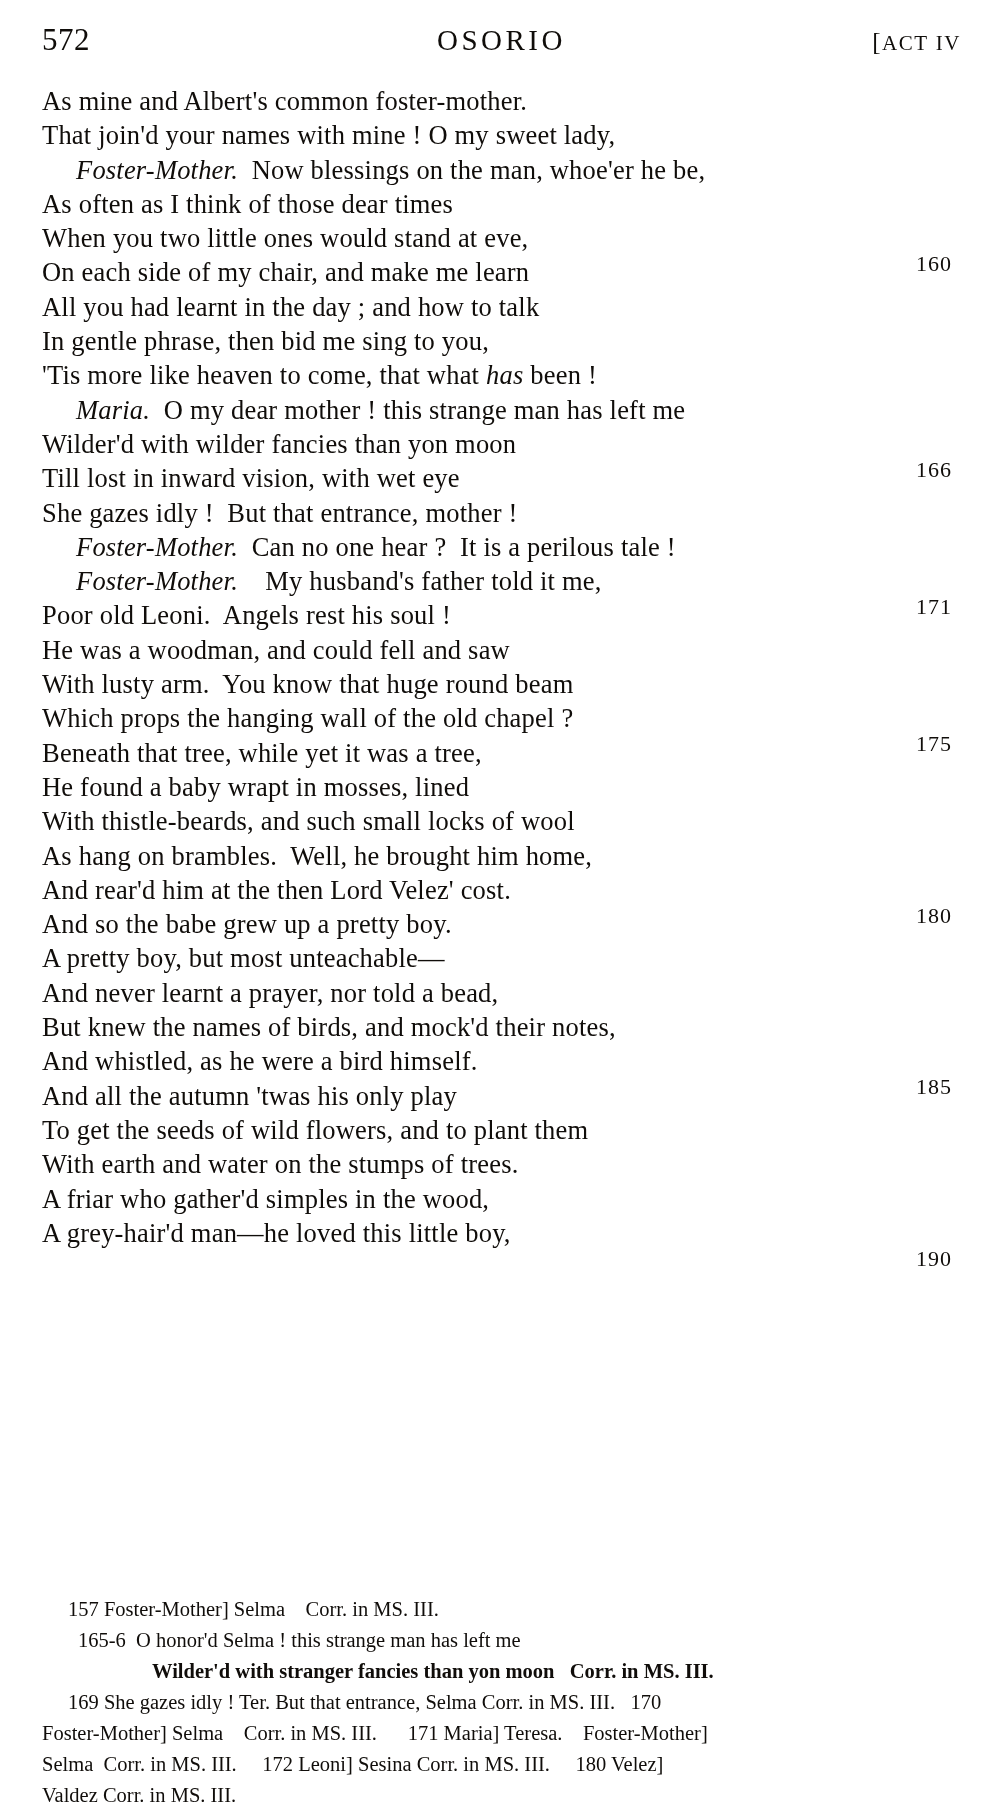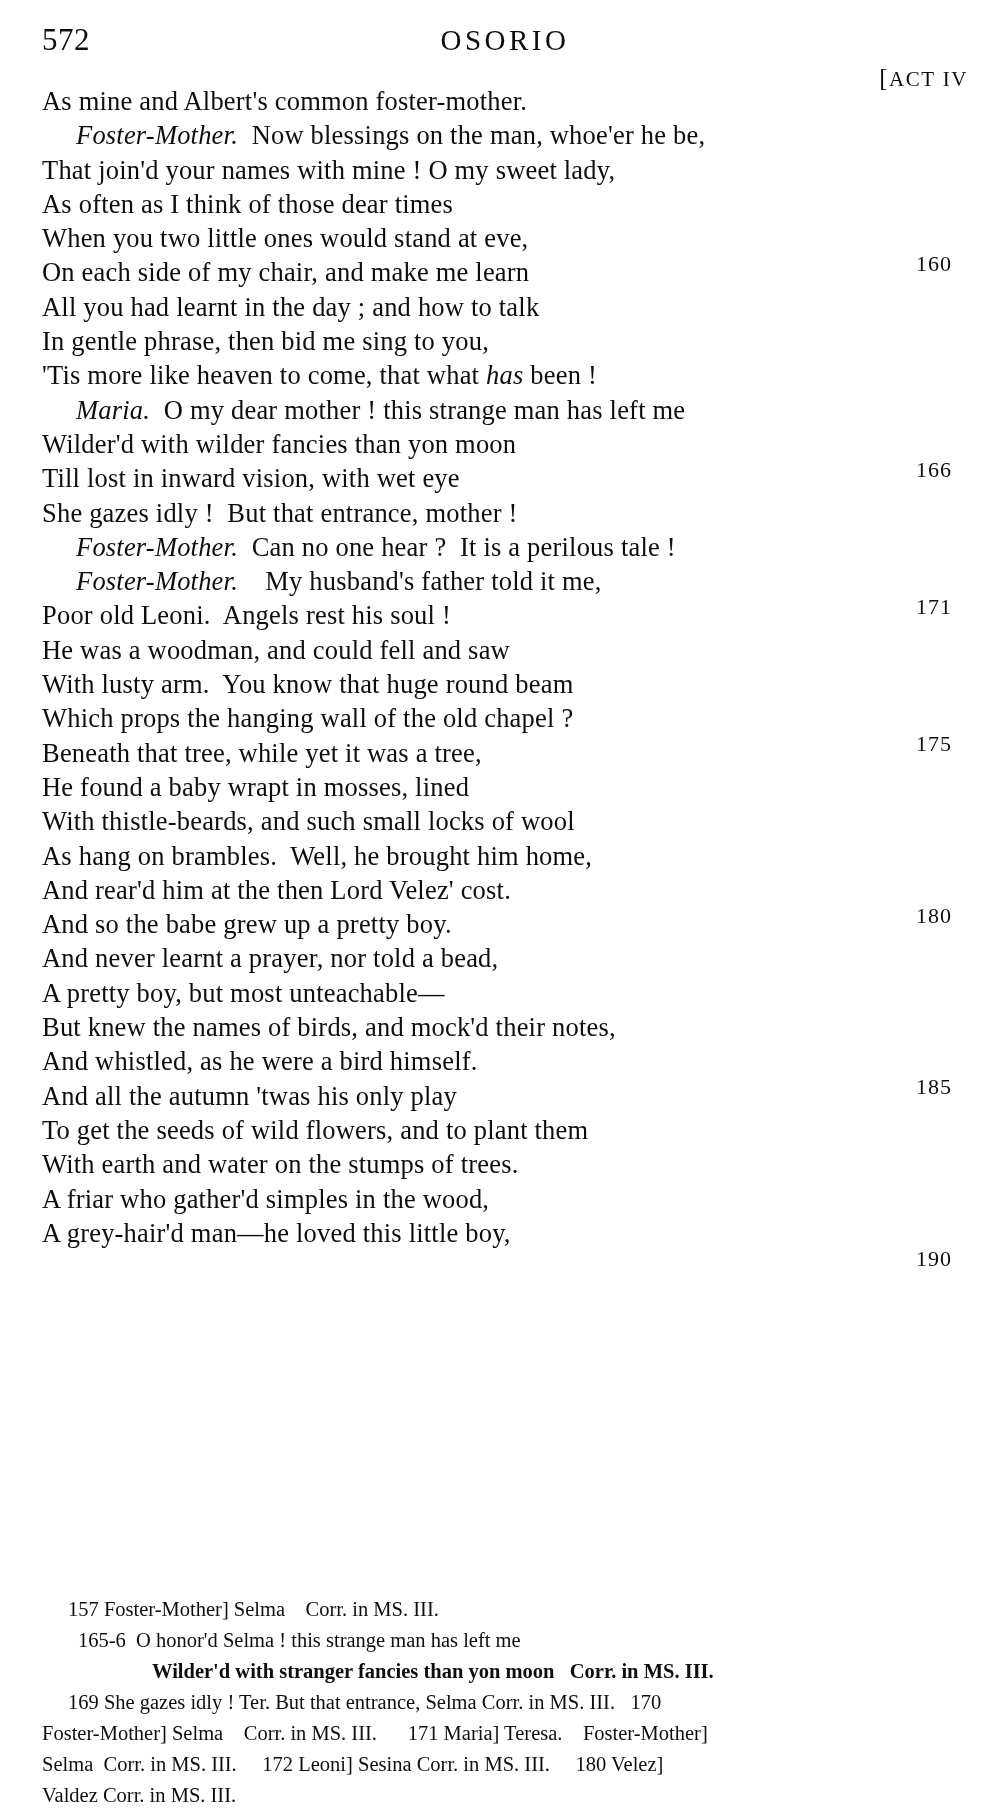--- a/index.html
+++ b/index.html
@@ -21,21 +21,21 @@
     box-sizing: border-box;
     padding: 0;
     overflow: hidden;
   }
 
   
   .running-head {
     position: absolute;
     top: 22px;
     left: 42px;
-    right: 32px;
+    right: 39px;
     height: 40px;
   }
   .rh-page-number {
     position: absolute;
     left: 0;
     top: 0;
     font-size: 31px;
     letter-spacing: 0.5px;
   }
   .rh-title {
@@ -46,21 +46,20 @@
     text-align: center;
     font-size: 29px;
     letter-spacing: 3.5px;
   }
   .rh-act {
     position: absolute;
     right: 0;
     top: 6px;
     font-size: 23px;
     letter-spacing: 1.2px;
-    margin-top: 36px;
   }
   .rh-act .bracket { font-size: 25px; }
   .rh-act .small-caps { font-size: 21px; letter-spacing: 1.6px; }
 
   
   .verse {
     position: absolute;
     top: 86px;
     left: 42px;
     width: 916px;
@@ -110,23 +109,23 @@
   <div class="running-head">
     <div class="rh-page-number">572</div>
     <div class="rh-title">OSORIO</div>
     <div class="rh-act"><span class="bracket">[</span><span class="small-caps">ACT</span>&nbsp;<span class="small-caps">IV</span></div>
   </div>
 
   <div class="verse">
 
     <div class="line"><span class="txt">As mine and Albert's common foster-mother.</span></div>
 
+    <div class="line"><span class="txt">That join'd your names with mine ! O my sweet lady,</span></div>
+
     <div class="line indent"><span class="txt"><span class="speaker">Foster-Mother.</span><span>  Now blessings on the man, whoe'er he be,</span></span></div>
-
-    <div class="line"><span class="txt">That join'd your names with mine ! O my sweet lady,</span></div>
     <div class="line"><span class="txt">As often as I think of those dear times</span></div>
     <div class="line"><span class="txt">When you two little ones would stand at eve,</span><span class="lnum">160</span></div>
     <div class="line"><span class="txt">On each side of my chair, and make me learn</span></div>
     <div class="line"><span class="txt">All you had learnt in the day ; and how to talk</span></div>
     <div class="line"><span class="txt">In gentle phrase, then bid me sing to you,</span></div>
 
     <div class="line"><span class="txt"><span>'Tis more like heaven to come, that what </span><span class="em">has</span><span> been !</span></span></div>
 
     <div class="line indent"><span class="txt"><span class="speaker">Maria.</span><span>  O my dear mother ! this strange man has left me</span></span></div>
 
@@ -142,22 +141,22 @@
     <div class="line"><span class="txt">Poor old Leoni.  Angels rest his soul !</span></div>
     <div class="line"><span class="txt">He was a woodman, and could fell and saw</span></div>
     <div class="line"><span class="txt">With lusty arm.  You know that huge round beam</span></div>
     <div class="line"><span class="txt">Which props the hanging wall of the old chapel ?</span><span class="lnum">175</span></div>
     <div class="line"><span class="txt">Beneath that tree, while yet it was a tree,</span></div>
     <div class="line"><span class="txt">He found a baby wrapt in mosses, lined</span></div>
     <div class="line"><span class="txt">With thistle-beards, and such small locks of wool</span></div>
     <div class="line"><span class="txt">As hang on brambles.  Well, he brought him home,</span></div>
     <div class="line"><span class="txt">And rear'd him at the then Lord Velez' cost.</span><span class="lnum">180</span></div>
     <div class="line"><span class="txt">And so the babe grew up a pretty boy.</span></div>
+    <div class="line"><span class="txt">A pretty boy, but most unteachable—</span></div>
     <div class="line"><span class="txt">And never learnt a prayer, nor told a bead,</span></div>
-    <div class="line"><span class="txt">A pretty boy, but most unteachable—</span></div>
     <div class="line"><span class="txt">But knew the names of birds, and mock'd their notes,</span></div>
     <div class="line"><span class="txt">And whistled, as he were a bird himself.</span><span class="lnum">185</span></div>
     <div class="line"><span class="txt">And all the autumn 'twas his only play</span></div>
     <div class="line"><span class="txt">To get the seeds of wild flowers, and to plant them</span></div>
     <div class="line"><span class="txt">With earth and water on the stumps of trees.</span></div>
     <div class="line"><span class="txt">A friar who gather'd simples in the wood,</span></div>
     <div class="line"><span class="txt">A grey-hair'd man—he loved this little boy,</span><span class="lnum">190</span></div>
 
   </div>
 

